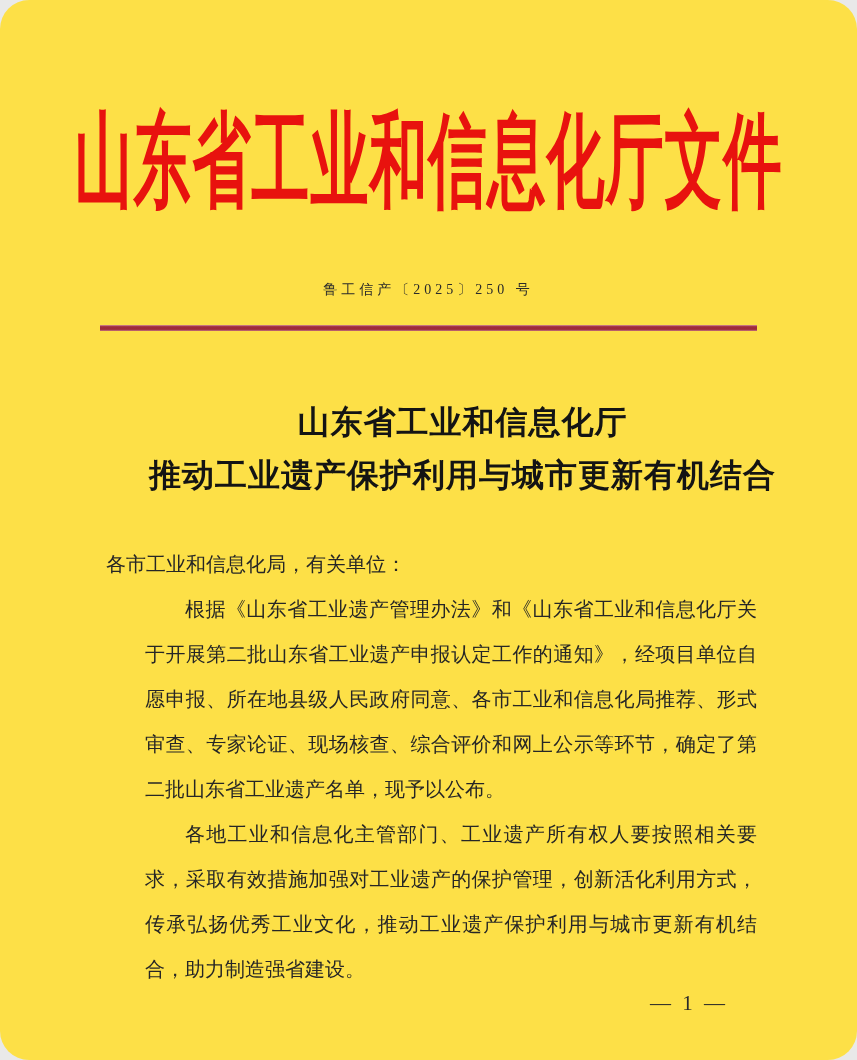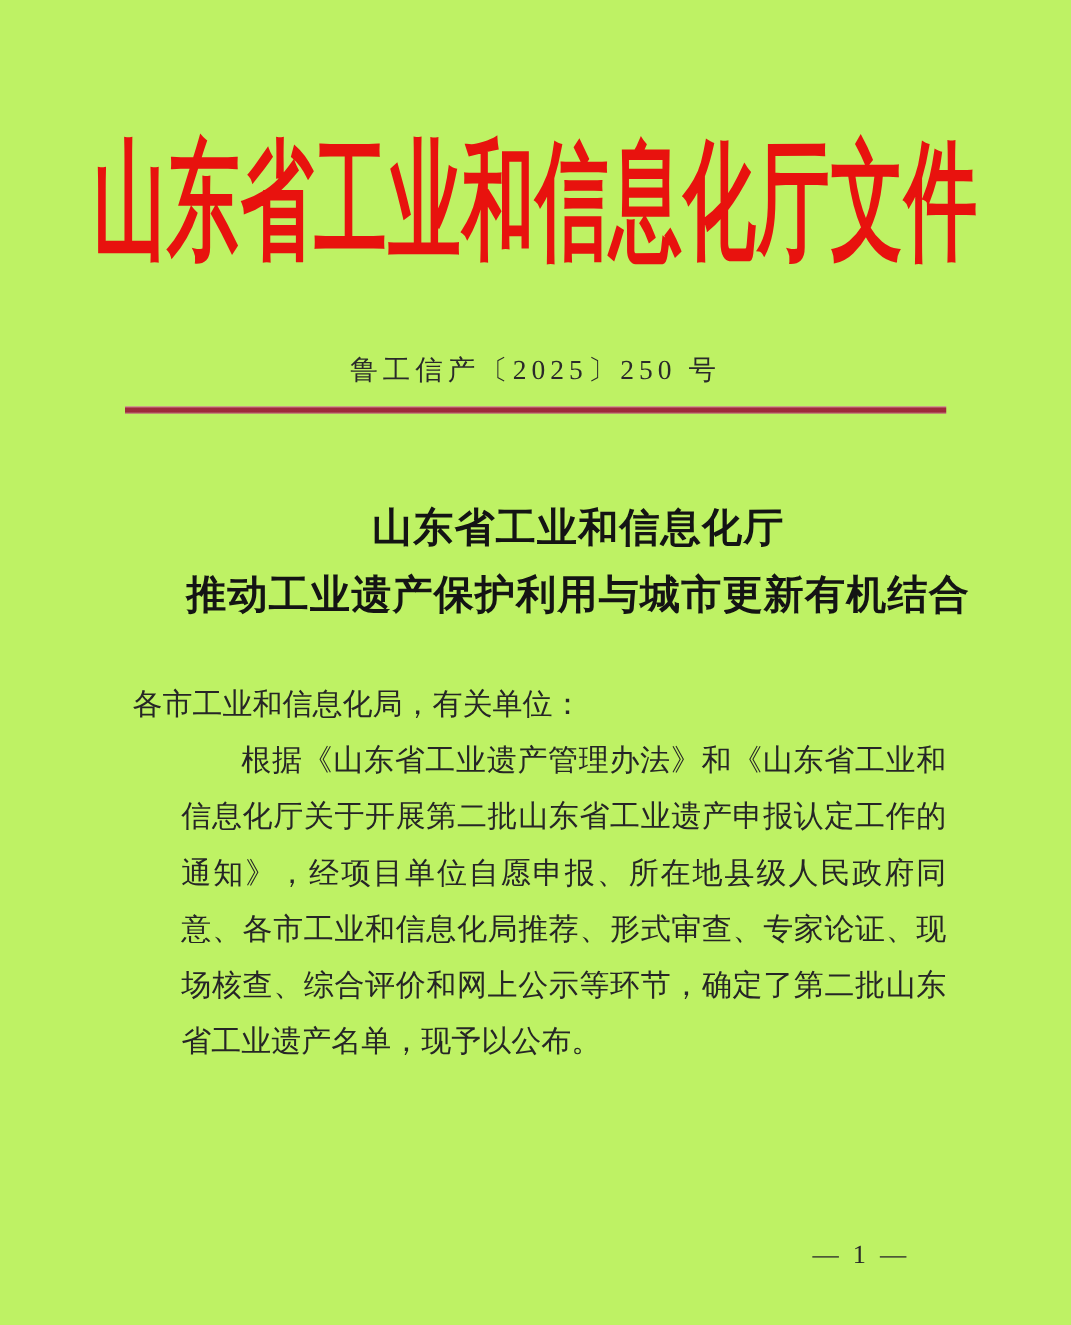--- a/index.html
+++ b/index.html
@@ -6,22 +6,23 @@
     margin: 0;
     padding: 0;
     background: #e9e9e9;
     font-family: "Liberation Serif", "DejaVu Serif", serif;
   }
   .page {
     position: relative;
     width: 857px;
     height: 1060px;
     margin: 0 auto;
-    background: #bef264;
+    background: #fde047;
     overflow: hidden;
+    border-radius: 29px;
   }
   
   .header {
     position: absolute;
     top: 92px;
     left: 0;
     width: 100%;
     height: 140px;
     display: flex;
     align-items: center;
@@ -38,21 +39,21 @@
     transform-origin: center;
     white-space: nowrap;
   }
   
   .doc-number {
     position: absolute;
     top: 281px;
     left: 0;
     width: 100%;
     text-align: center;
-    font-size: 22px;
+    font-size: 14px;
     letter-spacing: 4px;
     color: #2a2a2a;
   }
   
   .red-line {
     position: absolute;
     top: 325px;
     left: 100px;
     width: 657px;
     height: 6px;
@@ -71,21 +72,21 @@
     line-height: 53px;
     letter-spacing: 1px;
     padding-left: 34px;
   }
   
   .body-block {
     position: absolute;
     top: 542px;
     left: 106px;
     width: 651px;
-    font-size: 24px;
+    font-size: 20px;
     line-height: 45px;
     color: #262626;
     text-align: justify;
     text-justify: inter-ideograph;
   }
   .body-block p {
     margin: 0;
   }
   .body-block p.indent {
     text-indent: 2em;
@@ -116,17 +117,18 @@
   <div class="red-line"></div>
 
   <div class="title-block">
     <div>山东省工业和信息化厅</div>
     <div>推动工业遗产保护利用与城市更新有机结合</div>
   </div>
 
   <div class="body-block">
     <p>各市工业和信息化局，有关单位：</p>
     <p class="indent">根据《山东省工业遗产管理办法》和《山东省工业和信息化厅关于开展第二批山东省工业遗产申报认定工作的通知》，经项目单位自愿申报、所在地县级人民政府同意、各市工业和信息化局推荐、形式审查、专家论证、现场核查、综合评价和网上公示等环节，确定了第二批山东省工业遗产名单，现予以公布。</p>
+    <p class="indent">各地工业和信息化主管部门、工业遗产所有权人要按照相关要求，采取有效措施加强对工业遗产的保护管理，创新活化利用方式，传承弘扬优秀工业文化，推动工业遗产保护利用与城市更新有机结合，助力制造强省建设。</p>
   </div>
 
   <div class="page-number">— 1 —</div>
 
 </div>
 
 </body></html>

